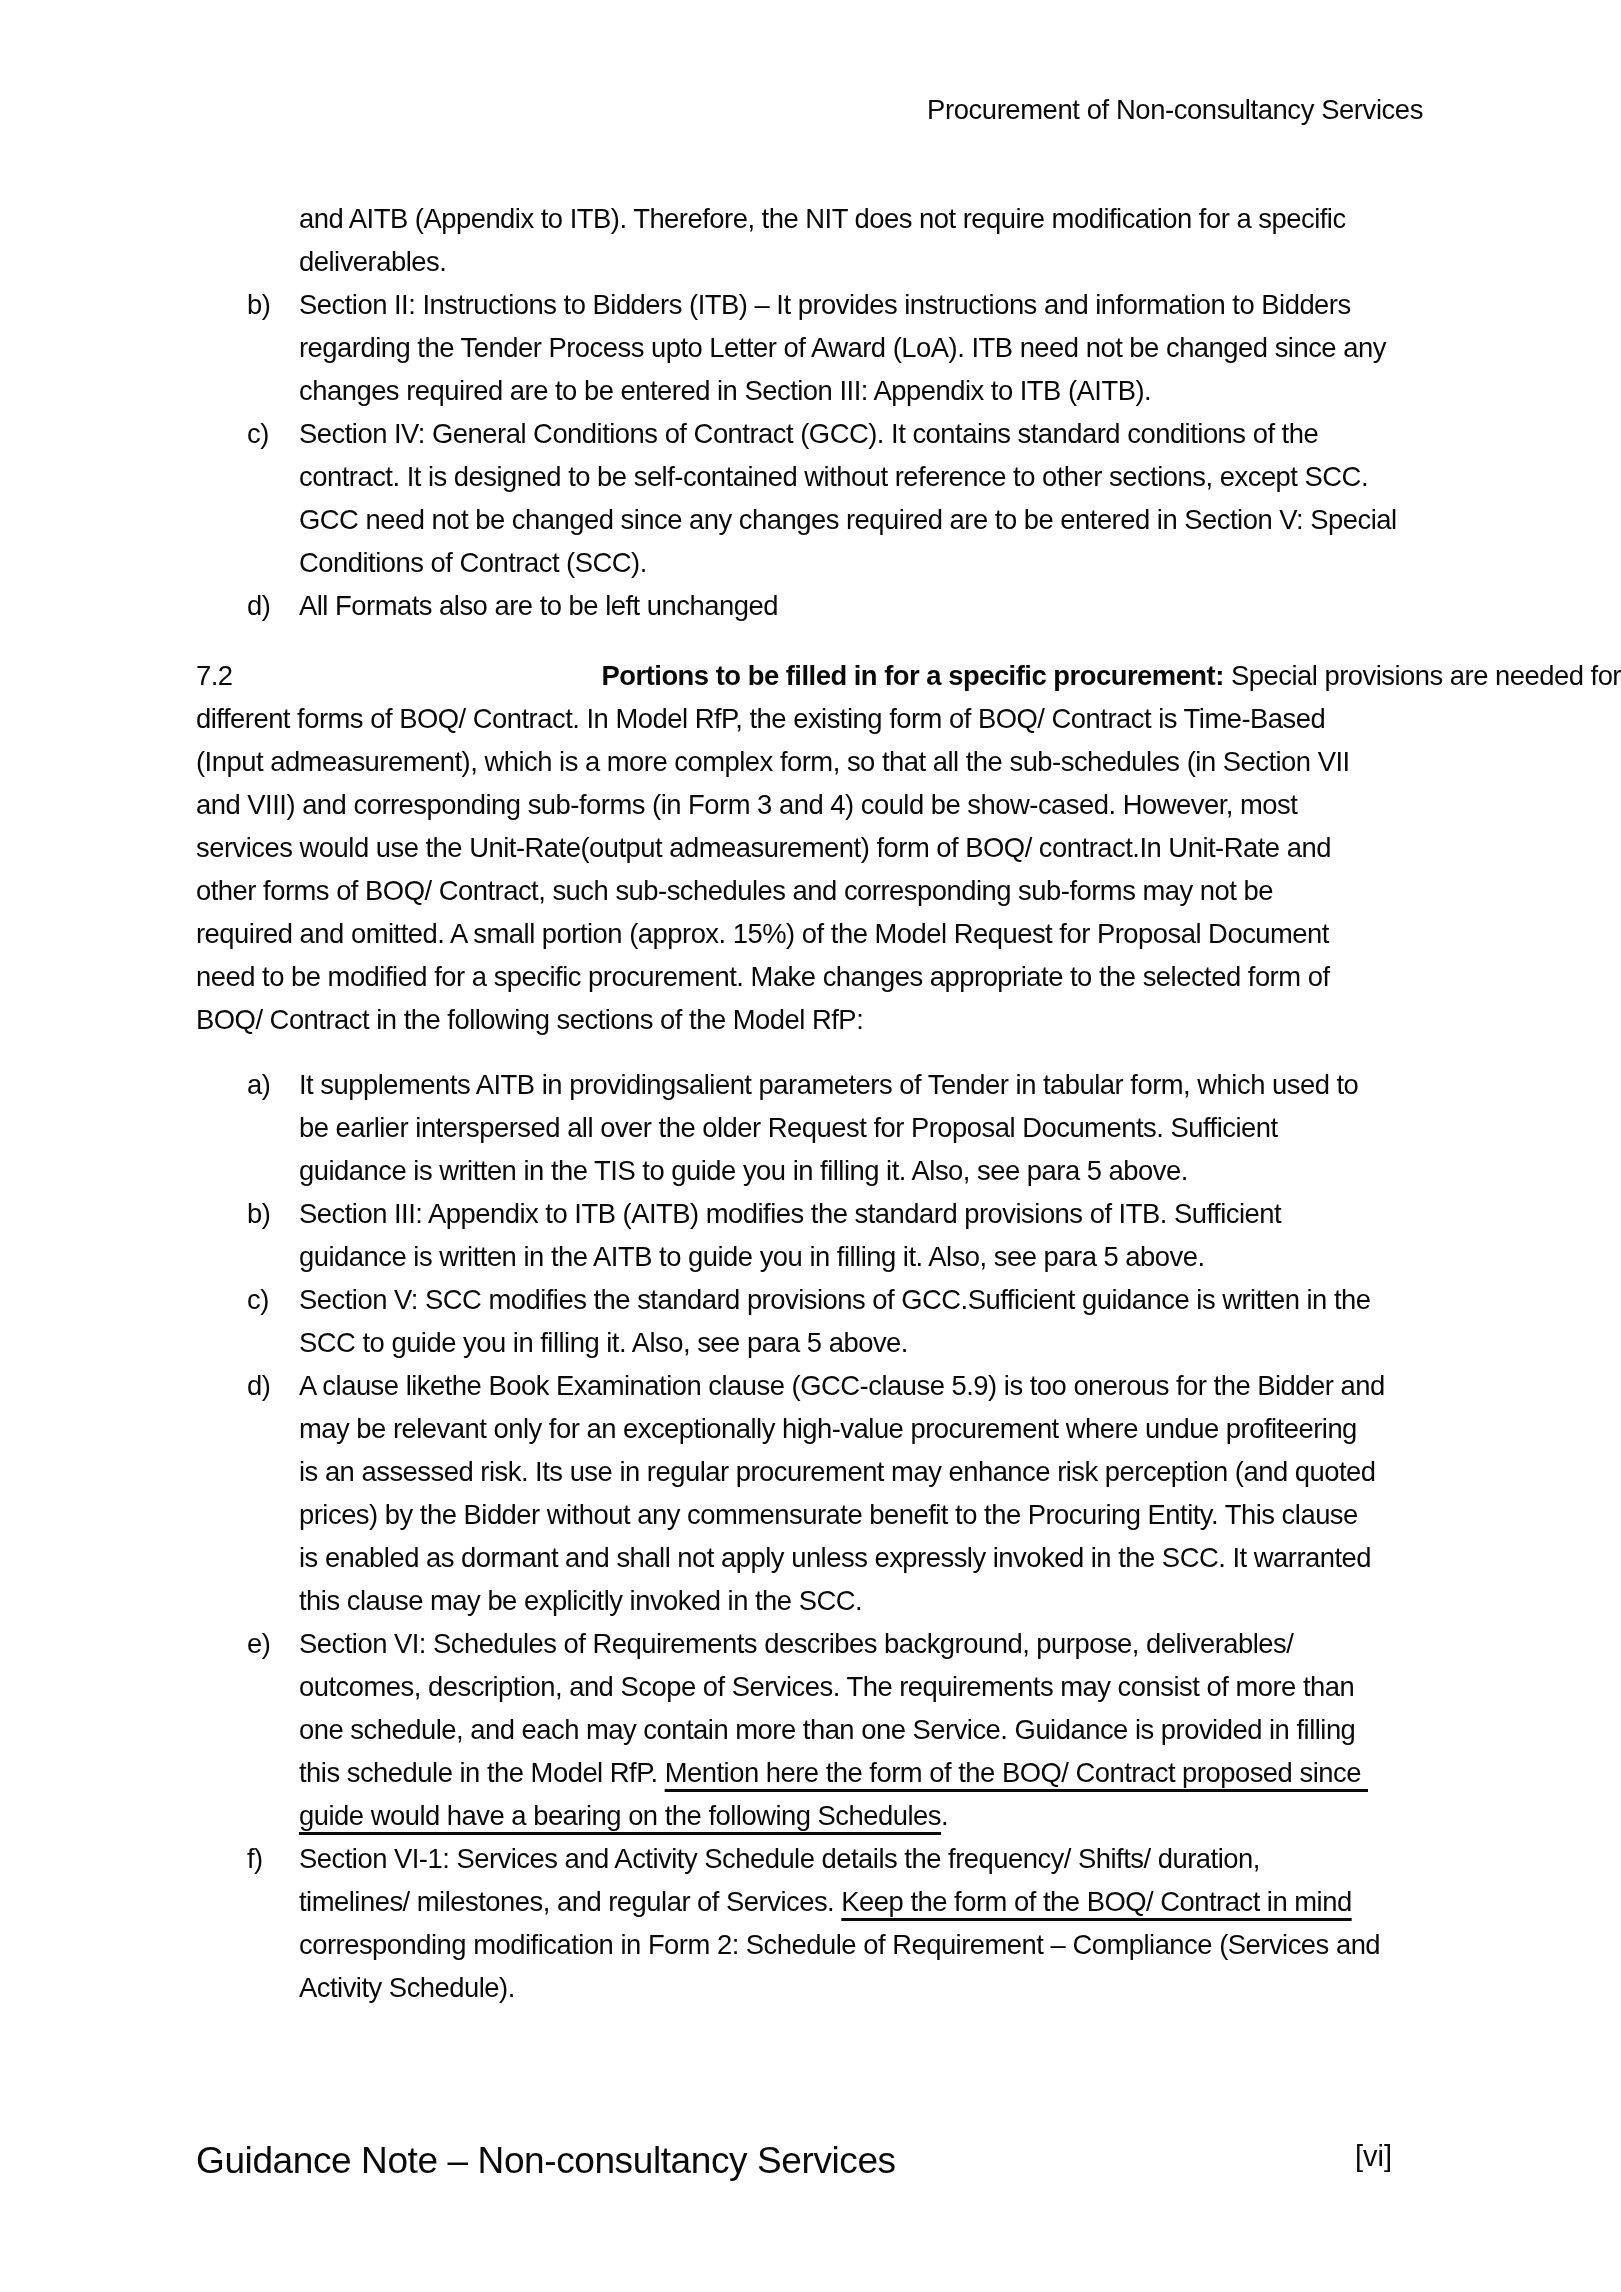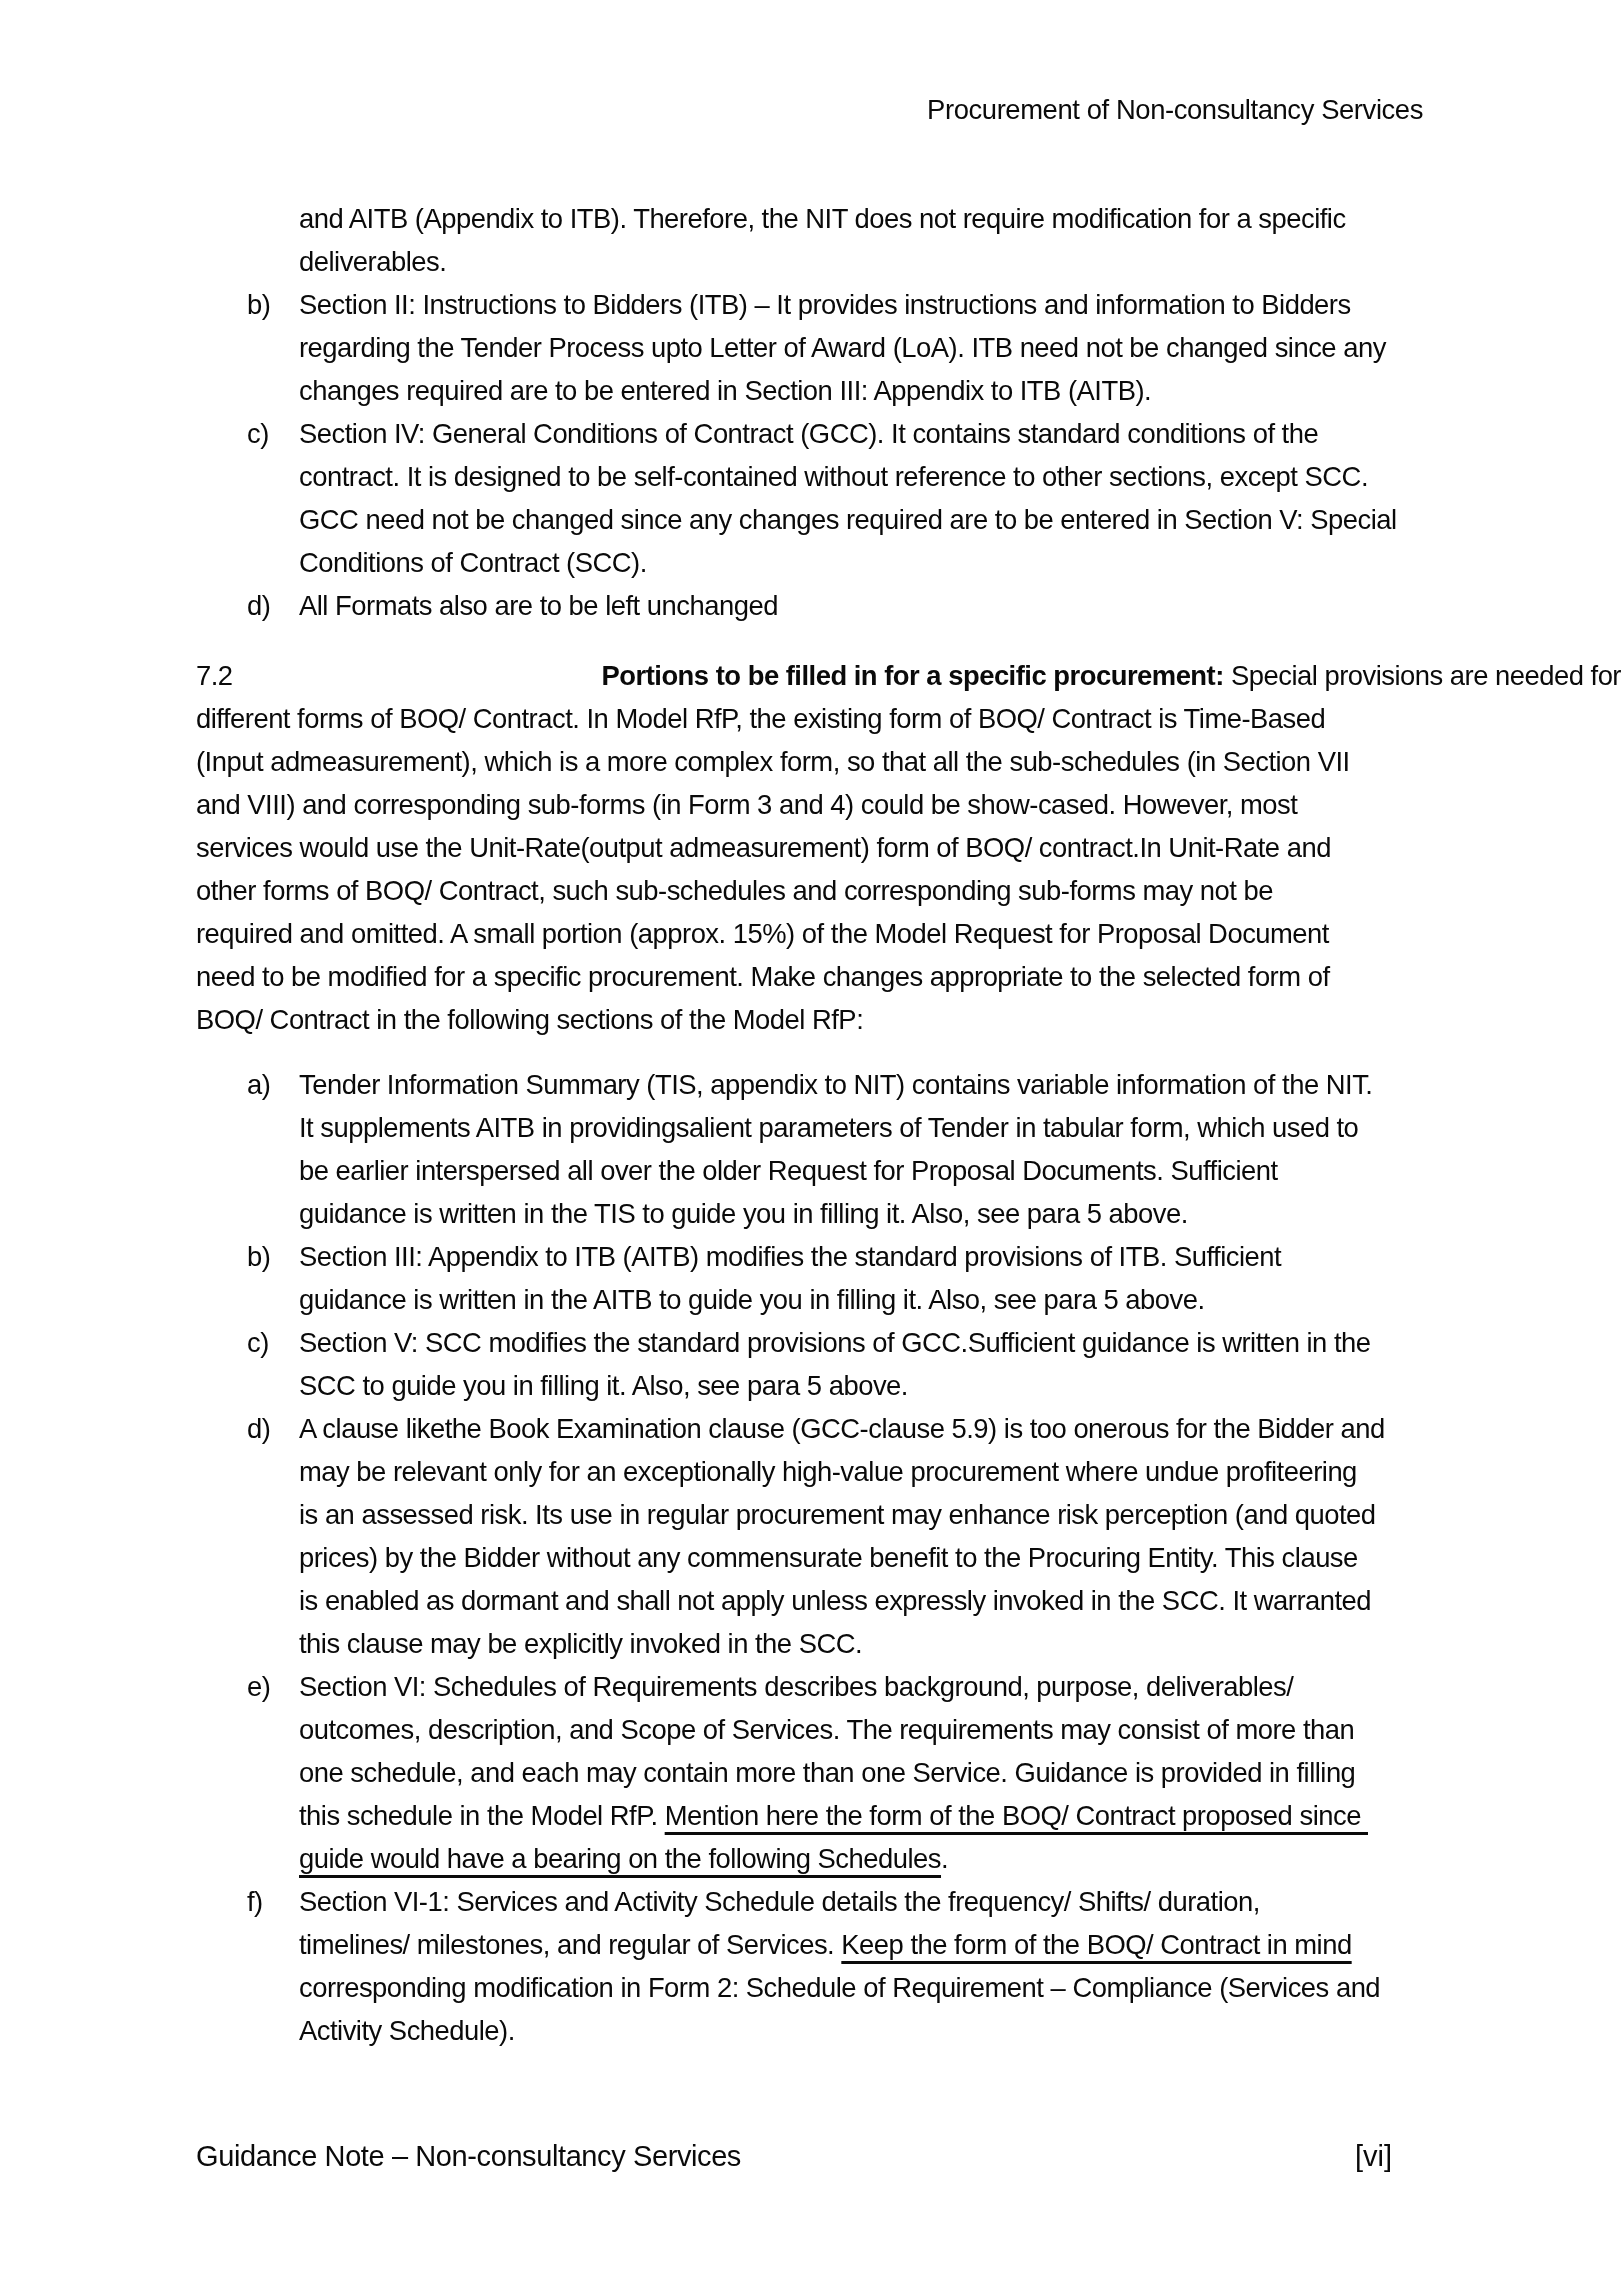--- a/index.html
+++ b/index.html
@@ -40,21 +40,21 @@
   .b { font-weight: bold; }
   .u {
     text-decoration: underline;
     text-decoration-thickness: 2.9px;
     text-underline-offset: 6.9px;
   }
   .footer-left {
     position: absolute;
     left: 196px;
     top: 2140px;
-    font-size: 29px;
+    font-size: 37px;
     letter-spacing: -0.4px;
     white-space: pre;
   }
   .footer-right {
     position: absolute;
     right: 229px;
     top: 2140px;
     font-size: 29px;
     white-space: pre;
   }
@@ -96,21 +96,20 @@
         <div class="line"><span>and VIII) and corresponding sub-forms (in Form 3 and 4) could be show-cased. However, most</span></div>
         <div class="line"><span>services would use the Unit-Rate(output admeasurement) form of BOQ/ contract.In Unit-Rate and</span></div>
         <div class="line"><span>other forms of BOQ/ Contract, such sub-schedules and corresponding sub-forms may not be</span></div>
         <div class="line"><span>required and omitted. A small portion (approx. 15%) of the Model Request for Proposal Document</span></div>
         <div class="line"><span>need to be modified for a specific procurement. Make changes appropriate to the selected form of</span></div>
         <div class="line"><span>BOQ/ Contract in the following sections of the Model RfP:</span></div>
       </div>
       <div class="block-list second">
         <div class="item">
           <span class="marker">a)</span>
-          <div class="line"><span>Tender Information Summary (TIS, appendix to NIT) contains variable information of the NIT.</span></div>
           <div class="line"><span>It supplements AITB in providingsalient parameters of Tender in tabular form, which used to</span></div>
           <div class="line"><span>be earlier interspersed all over the older Request for Proposal Documents. Sufficient</span></div>
           <div class="line"><span>guidance is written in the TIS to guide you in filling it. Also, see para 5 above.</span></div>
         </div>
         <div class="item">
           <span class="marker">b)</span>
           <div class="line"><span>Section III: Appendix to ITB (AITB) modifies the standard provisions of ITB. Sufficient</span></div>
           <div class="line"><span>guidance is written in the AITB to guide you in filling it. Also, see para 5 above.</span></div>
         </div>
         <div class="item">

